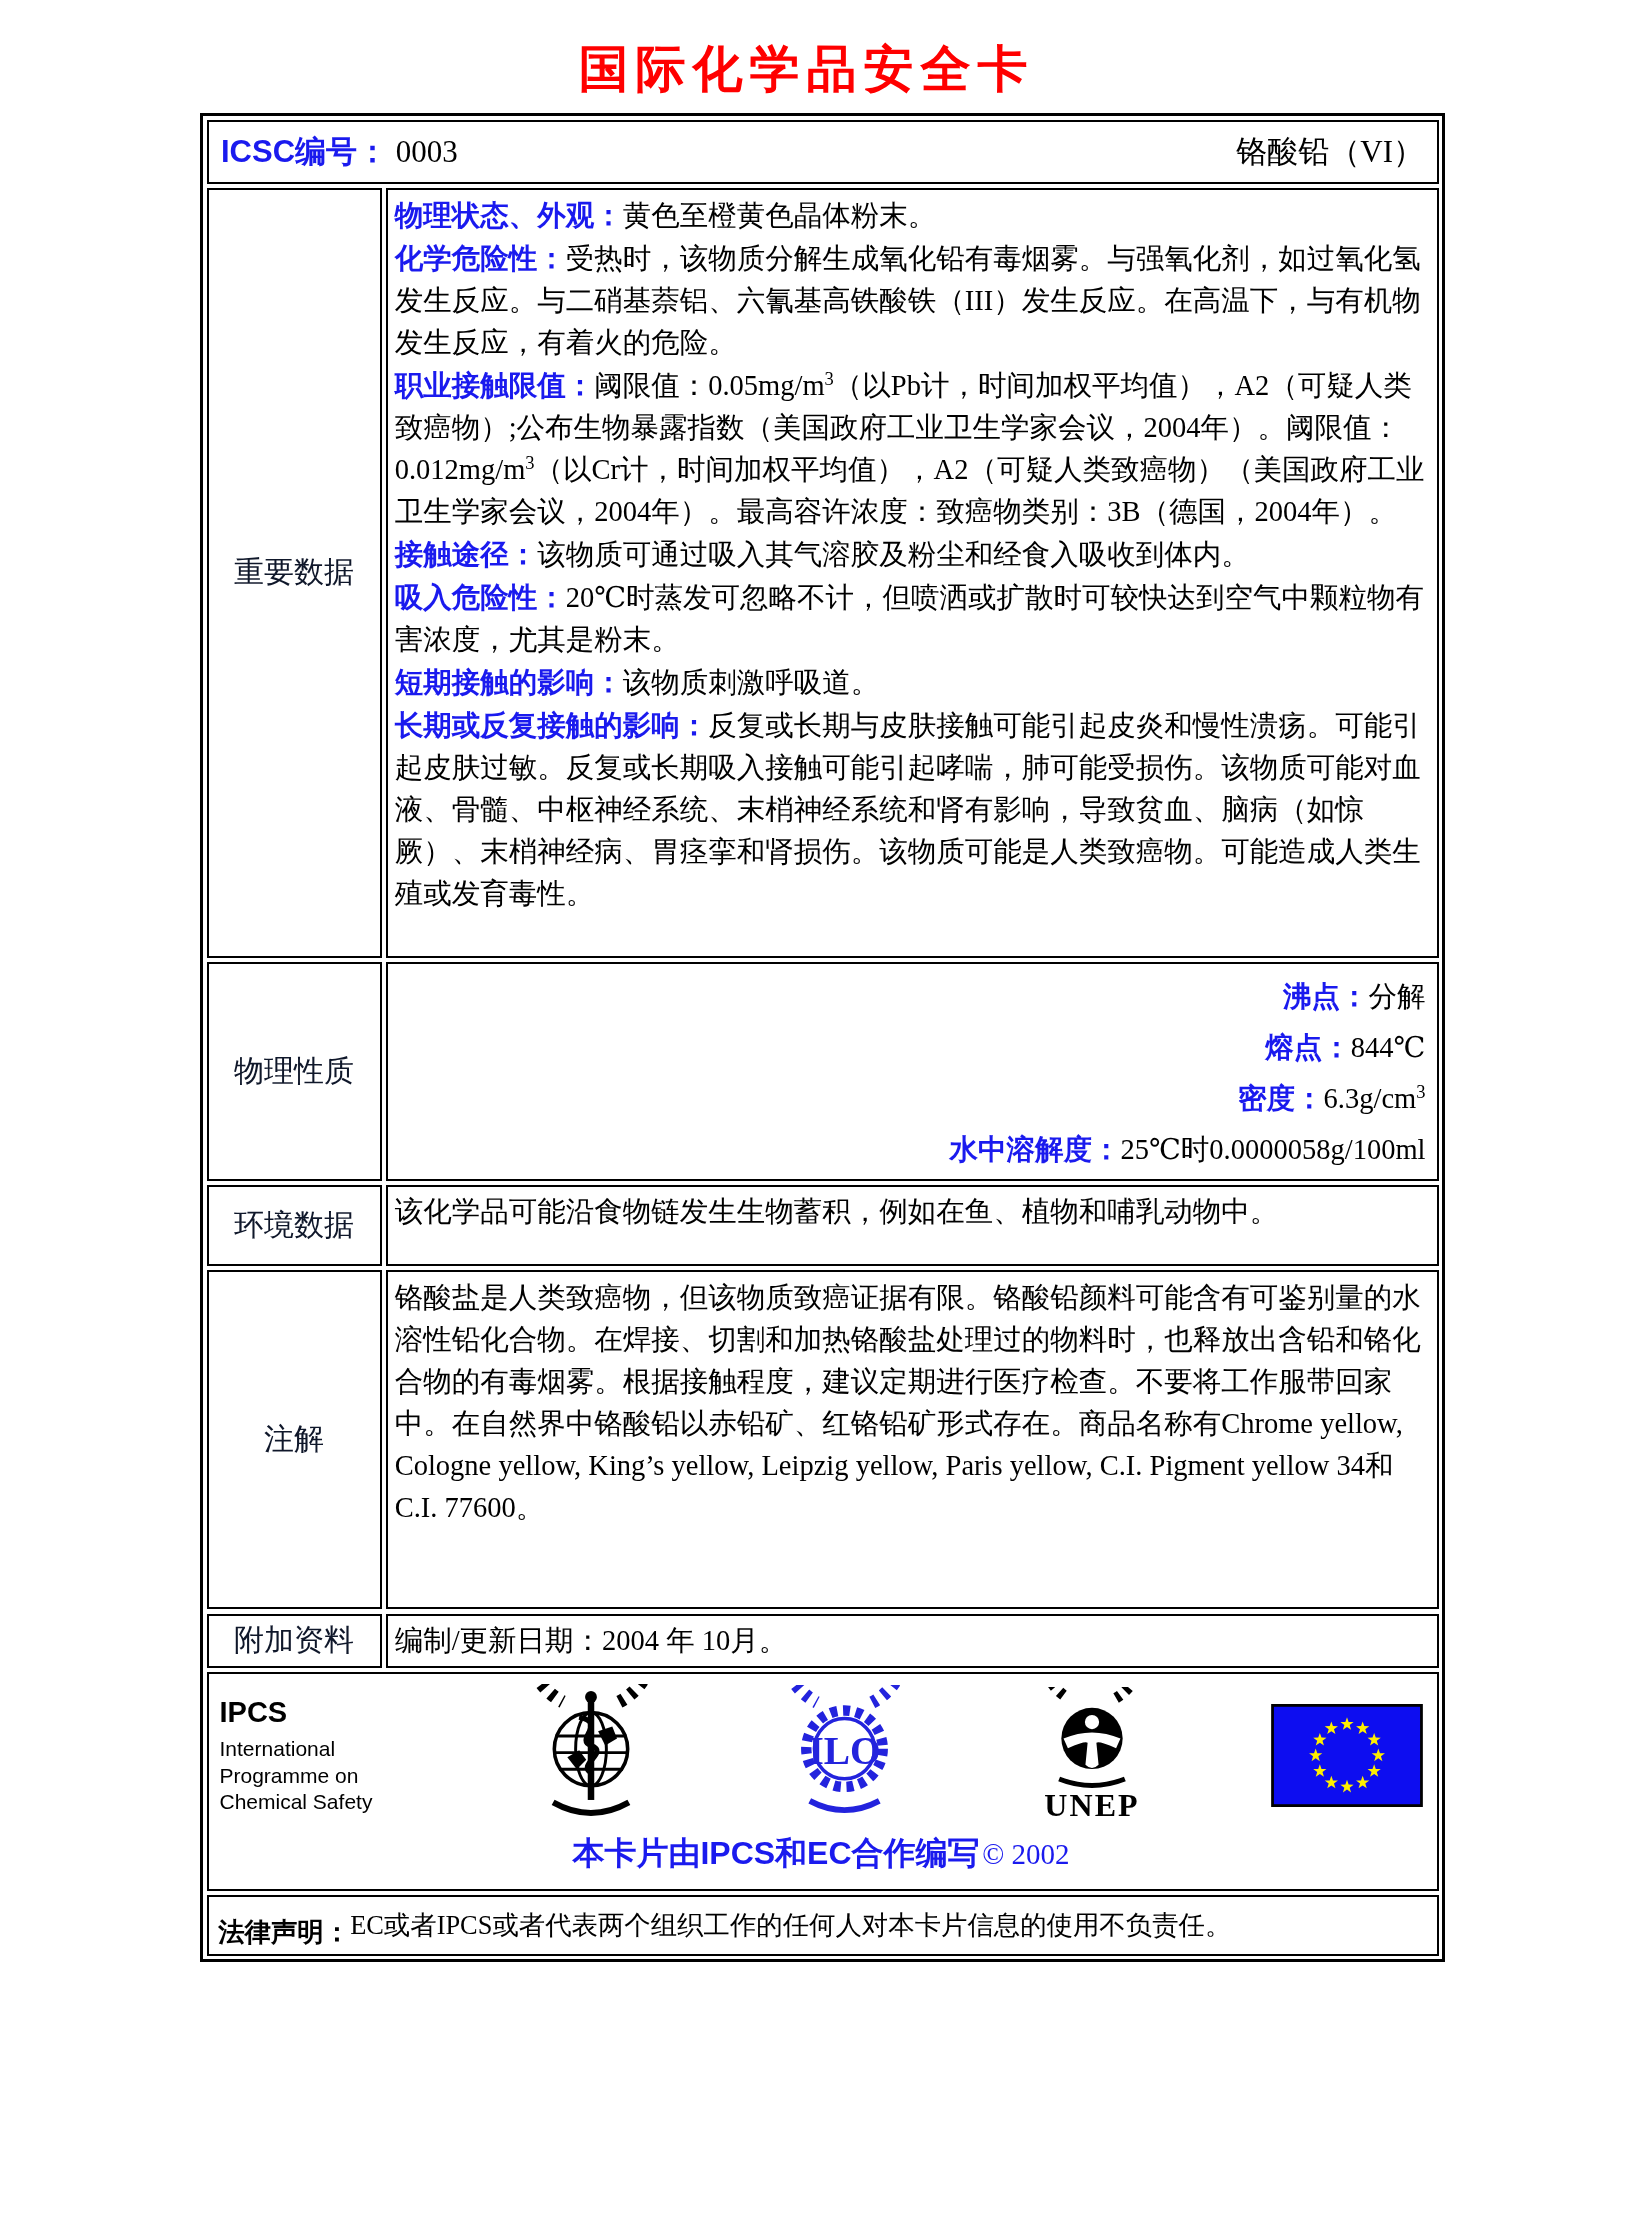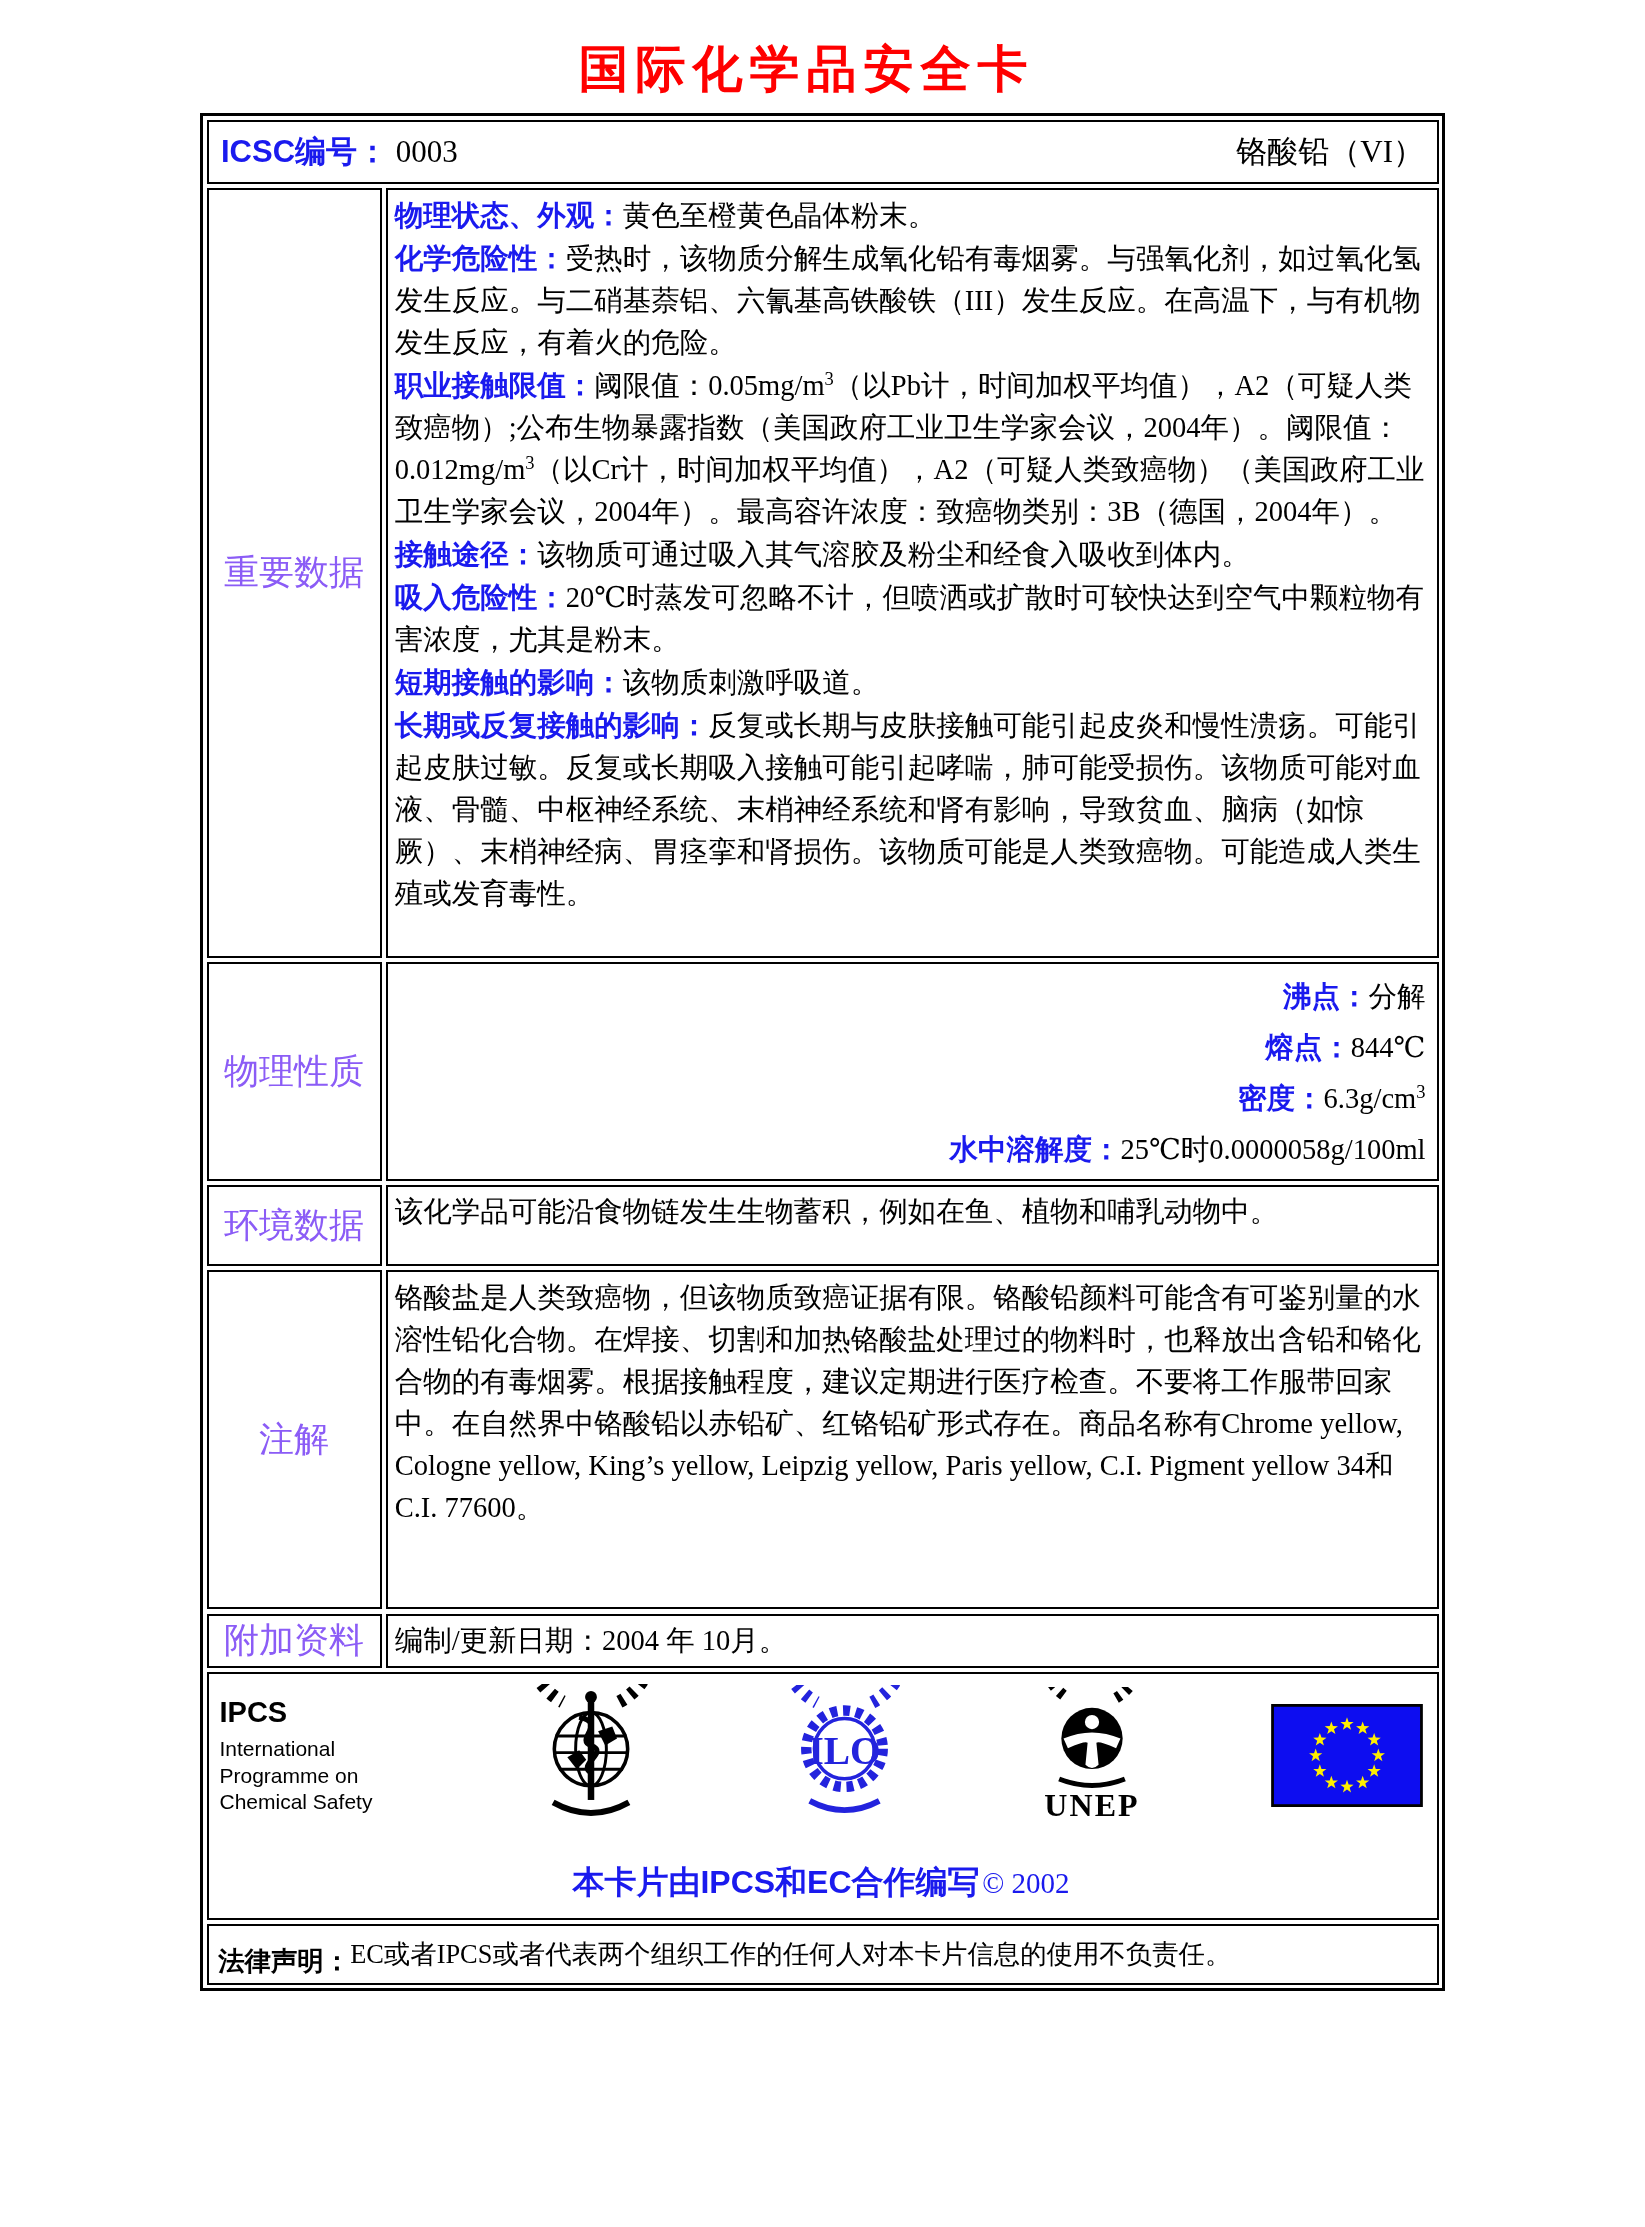--- a/index.html
+++ b/index.html
@@ -14,42 +14,42 @@
   }
   .card {
     position:absolute; left:200px; top:113px; width:1245px;
     border:3.5px solid #000; background:#fff; padding:3.5px; box-sizing:border-box;
   }
   .row { display:flex; gap:4.2px; margin-bottom:4.2px; }
   .row:last-child { margin-bottom:0; }
   .cell { border:2.1px solid #000; background:#fff; box-sizing:border-box; }
   .label-cell {
     width:175px; flex:0 0 175px; display:flex; align-items:center; justify-content:center;
-    color:#8b5cf6; font-family:"Liberation Sans","DejaVu Sans",sans-serif;
-    font-size:35px; text-align:center;
+    color:#0f172a; font-family:"Liberation Sans","DejaVu Sans",sans-serif;
+    font-size:30px; text-align:center;
   }
   .content-cell { flex:1 1 auto; padding:4.2px 11px 4.2px 7px; font-size:28.5px; line-height:42px; }
   .header-cell {
     flex:1 1 auto; display:flex; align-items:center; justify-content:space-between;
     min-height:64px; padding:0 12.5px; font-size:31px;
   }
   .bh {
     color:#1a1aee; font-family:"Liberation Sans","DejaVu Sans",sans-serif; font-weight:bold;
   }
   .entry { margin:0; }
   sup { font-size:65%; vertical-align:super; line-height:0; }
   .imp { min-height:770px; }
   .phys { min-height:206px; padding-top:7px; }
   .phys .entry { line-height:50px;text-align:right; }
   .env { min-height:81px; }
   .notes { min-height:339px; }
   .addl { min-height:46px; }
   .logos-cell {
     flex:1 1 auto; min-height:186px; padding:9.7px 14px 5.6px 11px;
-    display:flex; flex-direction:column; justify-content:space-between;gap:29px;
+    display:flex; flex-direction:column; justify-content:space-between;
   }
   .logo-strip { display:flex; align-items:center; justify-content:space-between; }
   .ipcs-block { font-family:"Liberation Sans","DejaVu Sans",sans-serif; width:188px; }
   .ipcs-acronym { font-weight:bold; font-size:29px; margin-bottom:7px; }
   .ipcs-line { font-size:21px; line-height:26.4px; }
   .logo-box { display:flex; flex-direction:column; align-items:center; }
   .unep-word { font-family:"Liberation Serif","DejaVu Serif",serif; font-weight:bold; font-size:32px; letter-spacing:2.1px; margin-top:-4.2px; }
   .credit-line { text-align:center; margin:4.2px 0 7px 0; }
   .credit-main { color:#1a1aee; font-family:"Liberation Sans","DejaVu Sans",sans-serif; font-weight:bold; font-size:32px; }
   .credit-copy { color:#1a1aee; font-size:29px; margin-left:0; font-family:"Liberation Serif","DejaVu Serif",serif; }

